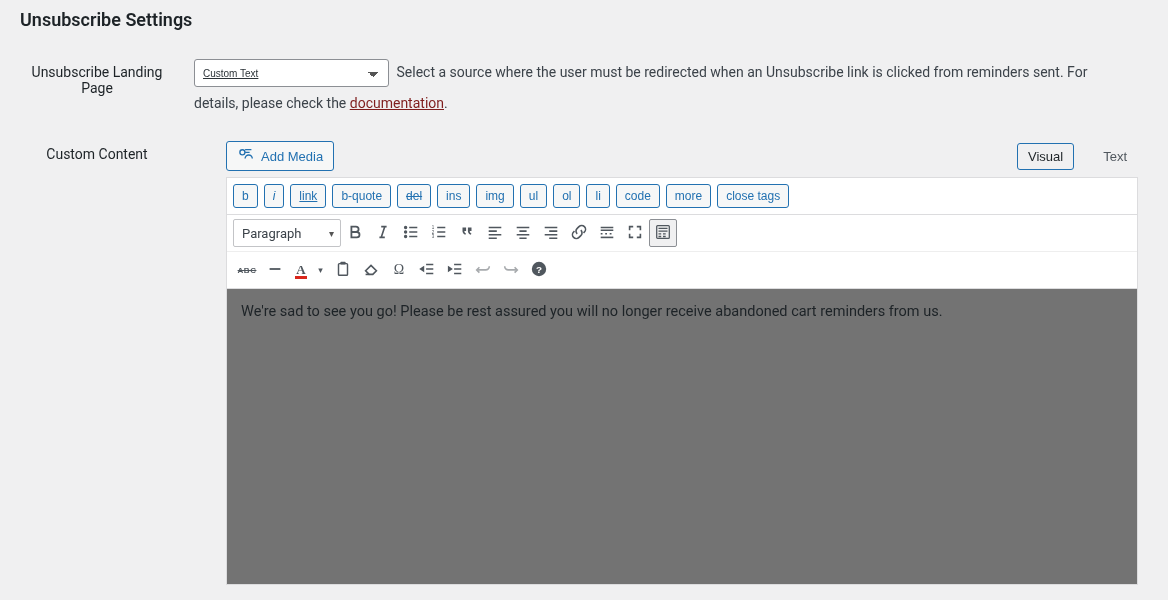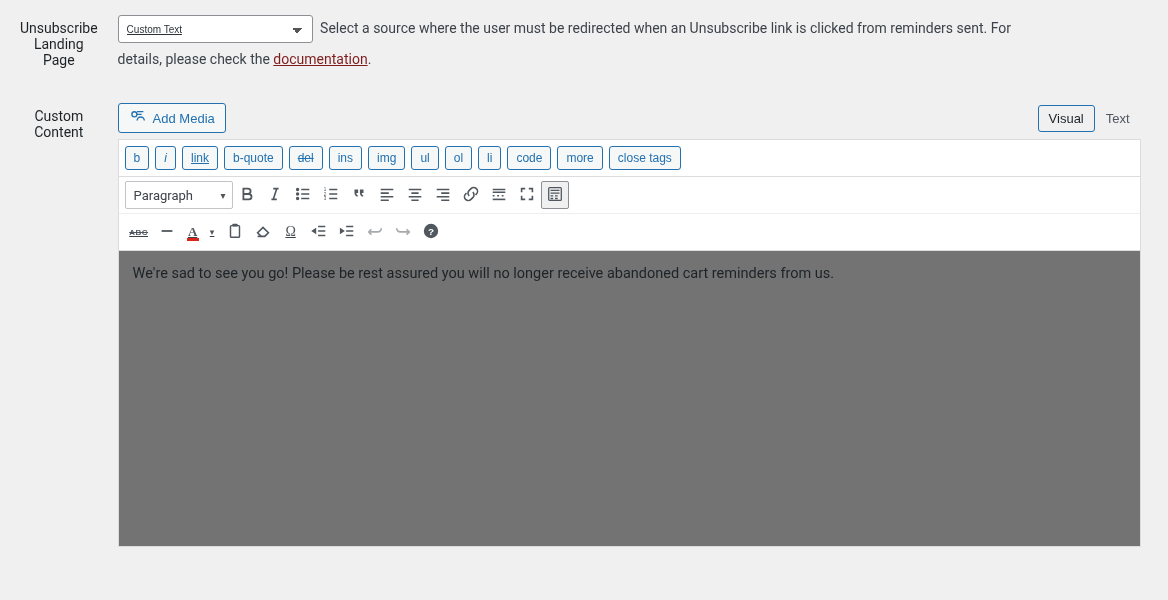--- a/index.html
+++ b/index.html
@@ -64,21 +64,22 @@
     color: #3c434a;
     margin-top: 8px;
     display: block;
   }
   a.doc-link {
     color: #7f1d1d;
     text-decoration: underline;
   }
   
   .editor-wrap {
-    width: 1023px;
+    width: 912px;
+    margin-left: 32px;
   }
   .media-row {
     display: flex;
     align-items: center;
     justify-content: space-between;
     margin-bottom: 6px;
   }
   .btn-addmedia {
     display: inline-flex;
     align-items: center;
@@ -88,21 +89,21 @@
     background: #f6f7f7;
     border-radius: 3px;
     padding: 0 10px;
     height: 30px;
     font-size: 13px;
     cursor: pointer;
   }
   .btn-addmedia svg { width: 18px; height: 18px; }
   .tabs {
     display: flex;
-    gap: 0;
+    gap: 18px;
     align-items: center;
   }
   .tab {
     border: 1px solid transparent;
     background: transparent;
     color: #50575e;
     font-size: 13px;
     padding: 5px 10px;
     border-radius: 3px;
     cursor: pointer;
@@ -142,21 +143,21 @@
     border-bottom: 1px solid #dcdcde;
     background: #fff;
   }
   .mce-row {
     display: flex;
     align-items: center;
     gap: 0;
     padding: 4px 6px;
     border-bottom: 1px solid #eee;
   }
-  .mce-row:last-child { border-bottom: none; text-decoration: underline; }
+  .mce-row:last-child { border-bottom: none; }
   .mce-select {
     border: 1px solid #c3c4c7;
     background: #fff;
     border-radius: 2px;
     height: 28px;
     min-width: 108px;
     font-size: 13px;
     padding: 0 22px 0 8px;
     color: #3c434a;
     appearance: none;
@@ -219,20 +220,21 @@
     padding: 12px 14px;
     font-size: 14.5px;
     color: #1d2327;
     line-height: 1.5;
   }
 </style>
 </head>
 <body>
 
 <div class="wrap">
+  <h2 class="section-title">Unsubscribe Settings</h2>
 
   <table class="form-table">
     <tbody>
         <tr>
       <th>Unsubscribe Landing Page</th>
       <td>
         <select class="src-select">
           <option>Custom Text</option>
         </select>
         <span class="description-inline">Select a source where the user must be redirected when an Unsubscribe link is clicked from reminders sent. For</span>

